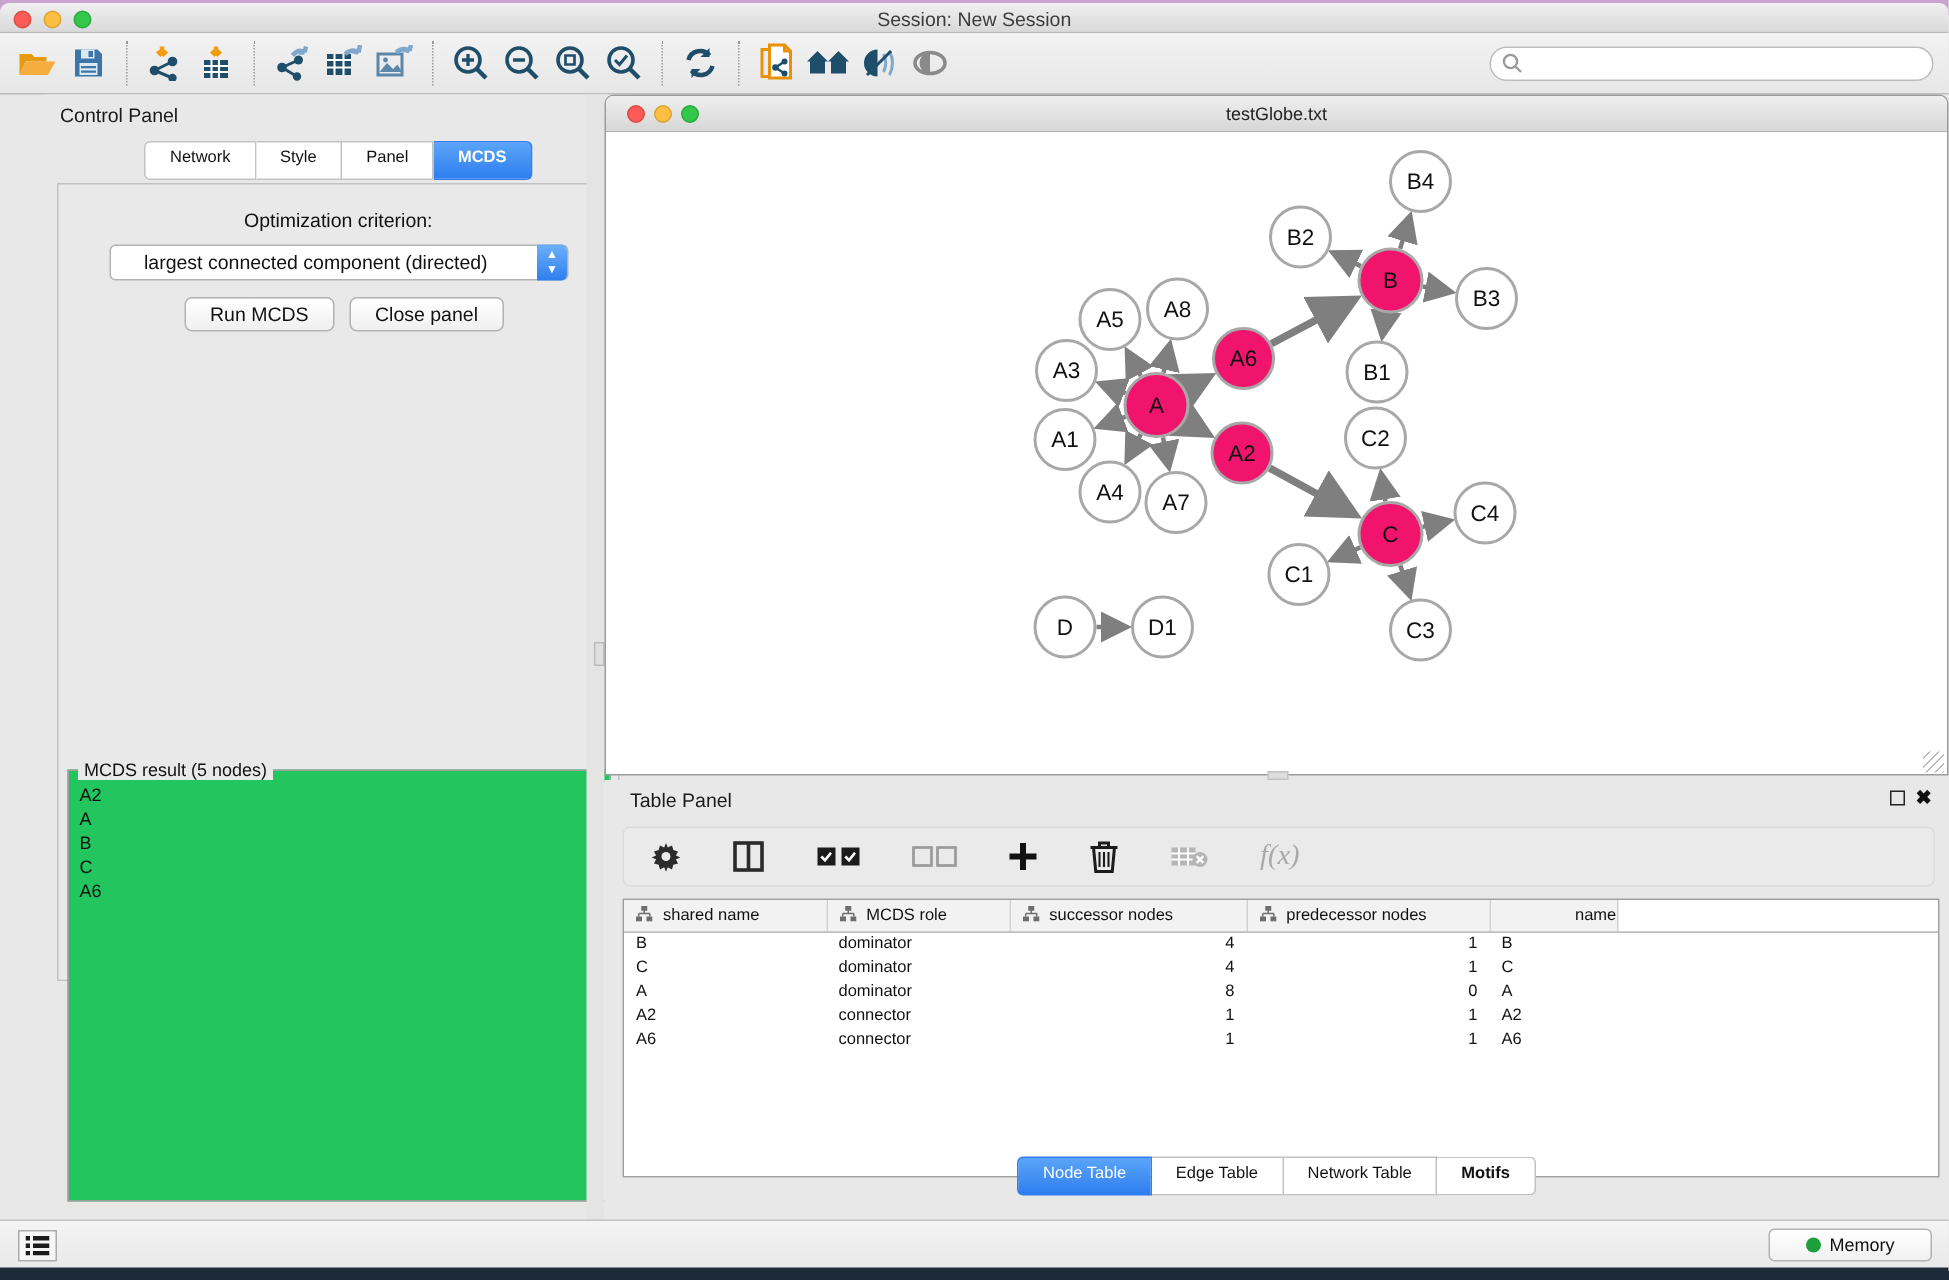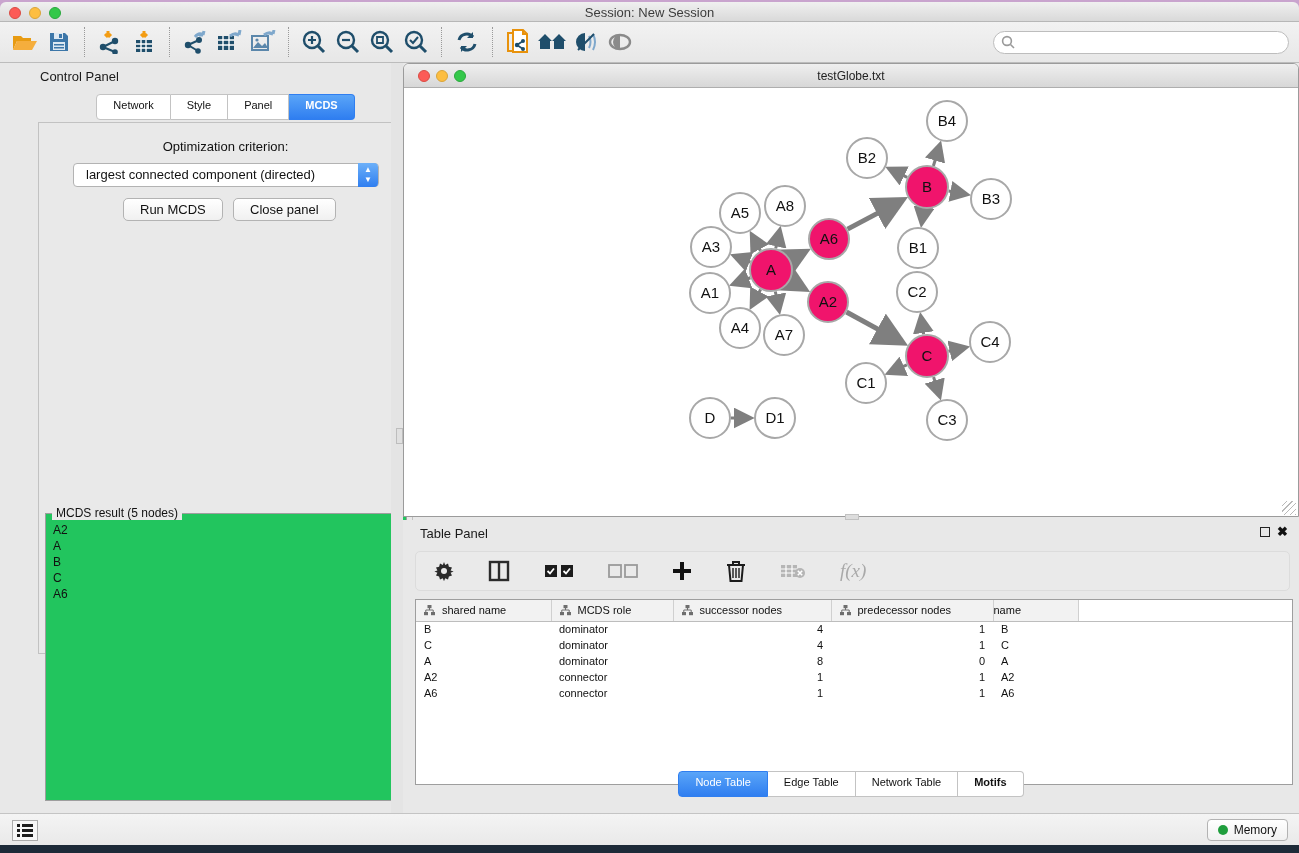--- a/index.html
+++ b/index.html
@@ -38,21 +38,21 @@
   #cp-tabs { position:absolute; left:0; top:31px; width:100%; display:flex; justify-content:center; }
   .tab { height:26px; padding:0 16px; font-size:11px; line-height:21px; background:#fff;
     border:1px solid #c3c3c3; border-left:none; color:#111;text-align:right; }
   .tab:first-child { border-left:1px solid #c3c3c3; border-radius:4px 0 0 4px; }
   .tab:last-child { border-radius:0 4px 4px 0;font-weight:bold; }
   .tab.sel { background:linear-gradient(#5aa5f8,#2f7ef0); color:#fff; border-color:#2f7ef0; }
   #cp-box { position:absolute; left:8px; top:59px; width:375px; height:532px;
     background:#e9e9e9; border:1px solid #c2c2c2; }
   #opt-label { margin-top:16px; text-align:center; font-size:13px; color:#111; }
   #criterion { position:absolute; left:34px; top:40px; width:306px; height:24px; background:#fff;
-    border:1px solid #b3b3b3; border-radius:4px; font-size:13px; line-height:22px; padding-left:12px; color:#111; }
+    border:1px solid #b3b3b3; border-radius:4px; font-size:13px; line-height:22px; padding-left:22px; color:#111; }
   #criterion-stepper { position:absolute; right:0; top:-1px; width:20px; height:24px;
     background:linear-gradient(#6cb0f9,#2f7ef0); border-radius:0 4px 4px 0; color:#fff; }
   #criterion-stepper span { position:absolute; left:0; width:100%; text-align:center; font-size:8px; line-height:8px; }
   .cp-btn { position:absolute; top:75px; height:23px; background:linear-gradient(#ffffff,#f0f0f0);
     border:1px solid #b3b3b3; border-radius:5px; font-size:13px; color:#111; padding:0 16px; line-height:21px; }
   #run-btn { left:84px; }
   #closepanel-btn { left:194px; }
   #result-box { position:absolute; left:6px; top:390px; width:362px; height:288px;
     background:#22c55e; border:1px solid #9e9e9e; }
   #result-legend { position:absolute; left:6px; top:-8px; background:#e9e9e9; padding:0 4px; font-size:12px; color:#111; }
@@ -85,31 +85,31 @@
   #fx-label { font-family:"Liberation Serif", serif; font-style:italic; font-size:19px; color:#a9a9a9; }
   #node-table-wrap { position:absolute; left:12px; top:79px; width:878px; height:186px;
     background:#fff; border:1px solid #9e9e9e; overflow:hidden; }
   table { border-collapse:collapse; width:100%; }
   th { height:21px; background:#f2f2f2; font-weight:normal; font-size:11px; color:#111;
     border-right:1px solid #d0d0d0; border-bottom:1px solid #bdbdbd; text-align:left; padding-left:6px; white-space:nowrap; }
   th.filler { background:#fff; border-right:none; }
   td { height:16px; font-size:11px; color:#111; padding:0 8px; white-space:nowrap; }
   td.num { text-align:right; }
   th .hier { display:inline-block; vertical-align:-2px; margin-right:7px; }
-  th.center { text-align:left; padding-left:0; }
+  th.center { text-align:right; padding-left:0; }
   #tp-tabs { position:absolute; left:0; bottom:16px; width:100%; display:flex; justify-content:center; }
 
   
   #status-bar { position:absolute; left:0; top:813px; width:100%; height:32px;
     background:linear-gradient(#f4f4f4,#e9e9e9); border-top:1px solid #c4c4c4; }
   #list-btn { position:absolute; left:12px; top:6px; width:26px; height:21px;
     background:#f6f6f6; border:1px solid #ababab; display:flex; align-items:center; justify-content:center; }
   #memory-btn { position:absolute; right:11px; top:5px; height:22px;
     background:linear-gradient(#ffffff,#f1f1f1); border:1px solid #b3b3b3; border-radius:4px;
-    font-size:12px; color:#111; display:flex; align-items:center; gap:6px; padding:0 10px; }
+    font-size:12px; color:#111; display:flex; align-items:center; gap:6px; padding:0 24px; }
   #memory-dot { width:10px; height:10px; border-radius:50%; background:#1f9e3d; }
   #desktop-bottom { position:absolute; left:0; top:845px; width:100%; height:8px; background:#1d2a38; }
 </style>
 </head>
 <body>
 
 <div id="screen">
 
   <div id="desktop-top"></div>
 

